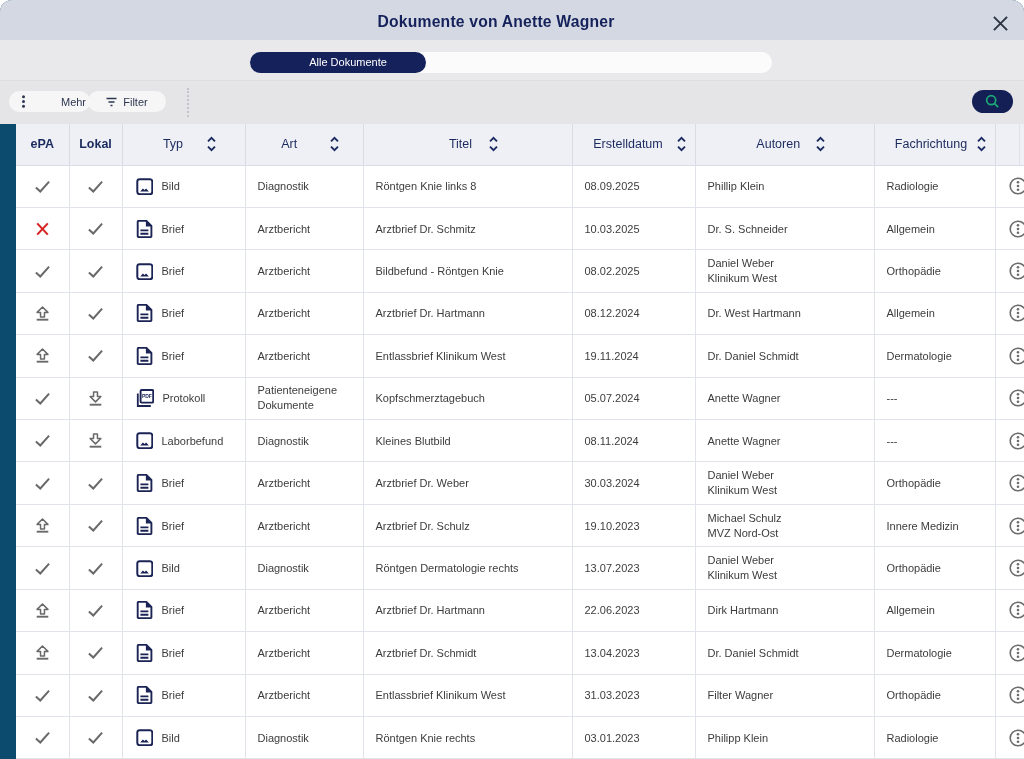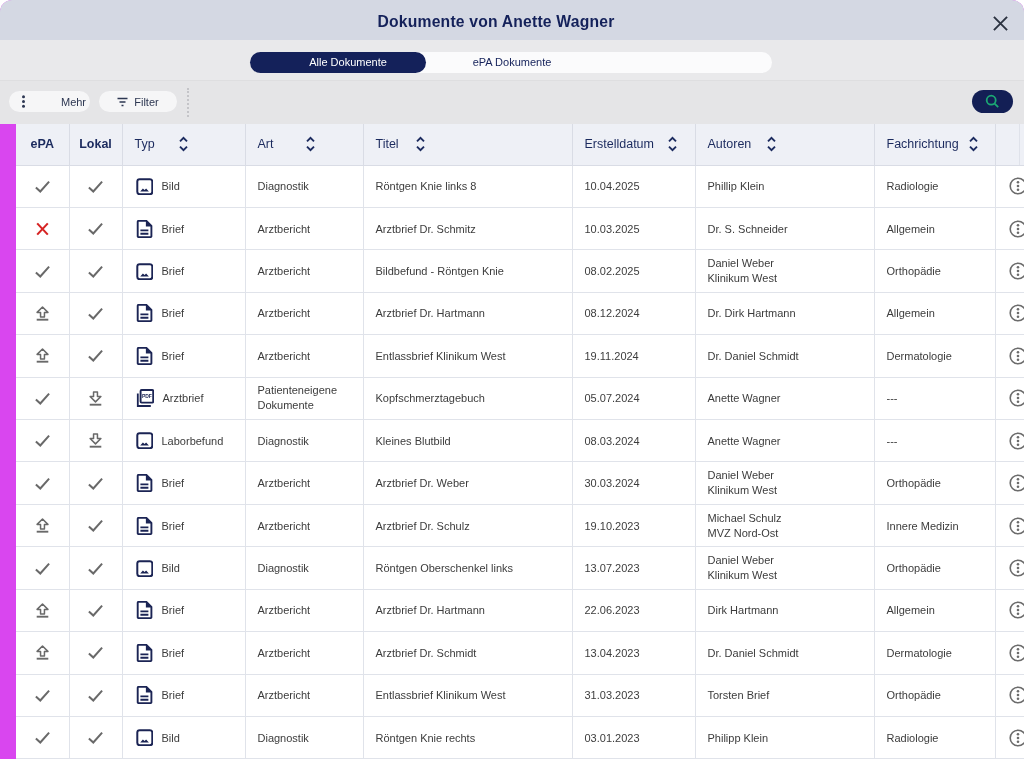--- a/index.html
+++ b/index.html
@@ -1,17 +1,17 @@
 <!DOCTYPE html>
 <html><head>
 <meta charset="utf-8">
 <style>
   * { margin:0; padding:0; box-sizing:border-box; }
   html,body { width:1024px; height:759px; background:#fff; font-family:"Liberation Sans", sans-serif; }
-  .dialog { position:absolute; left:0; top:0; width:1024px; height:759px; border-radius:12px 12px 0 0; overflow:hidden; background:#d946ef; }
+  .dialog { position:absolute; left:0; top:0; width:1024px; height:759px; border-radius:12px 12px 0 0; overflow:hidden; background:#0c4a6e; }
   .titlebar { position:absolute; left:0; top:0; width:1024px; height:40px; background:#d4d8e3; }
   .title { position:absolute; left:0; top:0; width:992px; text-align:center; line-height:43px; font-size:15.7px; font-weight:bold; color:#14215a; letter-spacing:0.2px; }
   .closex { position:absolute; right:16px; top:15.5px; width:15px; height:15px; }
   .band1 { position:absolute; left:0; top:40px; width:1024px; height:41px; background:#e9e9eb; border-bottom:1px solid #dedee0; }
   .band2 { position:absolute; left:0; top:81px; width:1024px; height:43px; background:#e5e5e7; }
   .tabs { position:absolute; left:250px; top:52px; width:522px; height:21px; border-radius:11px; background:#fbfbfc; display:flex; }
   .tab { text-align:center; line-height:21px; font-size:11px; color:#14215a; }
   .tab.active { background:#14215a; color:#fff; border-radius:11px; font-weight:normal;padding-left:20px; }
   .tab + .tab { border-left:1px solid #e2e2e6; }
   .tab.active + .tab { border-left:none; }
@@ -23,51 +23,50 @@
   .searchbtn { position:absolute; left:972px; top:90px; width:41px; height:23px; border-radius:11.5px; background:#131f55; display:flex; align-items:center; justify-content:center; }
   table { position:absolute; left:16px; top:124px; width:1024px; border-collapse:collapse; table-layout:fixed; background:#fff; }
   td, th { border:1px solid #e0e3ea; overflow:hidden; white-space:nowrap; vertical-align:middle; }
   th { background:#eef0f6; height:41px; font-size:12.5px; font-weight:normal; color:#1b2a5e; text-align:left; border-color:#d9dce5; padding-left:12px; }
   th.c { text-align:center; font-weight:bold; font-size:12.5px; padding-left:0; }
   td { height:42.43px; font-size:11px; color:#3c3c3c; padding-left:12px; }
   td.c { text-align:center; padding-left:0; line-height:0; }
   tr > *:first-child { border-left:none; }
   tr > *:last-child { border-right:none; }
   table tr:first-child th { border-top:none; }
-  .hflex { display:flex; align-items:center; }
+  .hflex { display:flex; align-items:center;justify-content:center; }
   .typ { display:flex; align-items:center; gap:8.5px; }
   .typ svg { margin-left:1.5px; }
   .two { line-height:15px; display:inline-block; }
   svg { display:block; }
   .tibox { display:inline-block; }
 </style>
 </head>
 <body>
 <div class="dialog">
   <div class="titlebar">
     <div class="title">Dokumente von Anette Wagner</div>
     <svg class="closex" viewBox="0 0 15 15">
         <path d="M0.9 0.9 L14.1 14.1 M14.1 0.9 L0.9 14.1" stroke="#2b3240" stroke-width="1.9" fill="none"></path>
       </svg>
   </div>
   <div class="band1"></div>
   <div class="band2"></div>
   <div class="tabs">
     <div class="tab active" style="width:176px">Alle Dokumente</div>
-    <div class="tab" style="width:172px">ePA Dokumente</div>
   </div>
   <div class="pillbtn" style="left:9px; width:81px; padding-left:9px;gap:36px;">
     <svg width="3" height="13" viewBox="0 0 3 13">
         <circle cx="1.5" cy="1.7" r="1.5" fill="#2d3752"></circle>
         <circle cx="1.5" cy="6.5" r="1.5" fill="#2d3752"></circle>
         <circle cx="1.5" cy="11.3" r="1.5" fill="#2d3752"></circle>
       </svg>
     <span>Mehr</span>
   </div>
-  <div class="pillbtn" style="left:99px; width:78px;">
+  <div class="pillbtn" style="left:88px; width:78px;">
     <svg width="11" height="10" viewBox="0 0 11 10">
         <path d="M0.5 1.5h10M2.5 5h6M4.5 8.5h2" stroke="#2d3752" stroke-width="1.6" fill="none"></path>
       </svg>
     <span>Filter</span>
   </div>
   <div class="dotsep"></div>
   <div class="searchbtn">
     <svg width="15" height="15" viewBox="0 0 15 15">
         <circle cx="6.2" cy="6.2" r="4.5" stroke="#1ba874" stroke-width="1.8" fill="none"></circle>
         <path d="M9.6 9.6 L13.2 13.2" stroke="#1ba874" stroke-width="1.8"></path>
@@ -152,21 +151,21 @@
             <span class="typ">
               <svg width="17" height="17" viewBox="0 0 17 17">
                 <rect x="1.3" y="1.2" width="15" height="15" rx="2.4" stroke="#1b2454" stroke-width="2" fill="none"></rect>
                 <path d="M4.2 13.5 L6.9 10.4 L8.6 12.1 L10.1 10.6 L12.9 13.5 Z" fill="#1b2454"></path>
               </svg>
               <span>Bild</span>
             </span>
           </td>
     <td style="white-space:normal">Diagnostik</td>
     <td>Röntgen Knie links 8</td>
-    <td>10.04.2025</td>
+    <td>08.09.2025</td>
     <td style="white-space:normal">Phillip Klein</td>
     <td>Radiologie</td>
     <td class="c"><span class="tibox"><svg width="18" height="18" viewBox="0 0 18 18">
                 <circle cx="9" cy="9" r="7.8" stroke="#6b6b6b" stroke-width="1.6" fill="none"></circle>
                 <circle cx="9" cy="5.2" r="1.3" fill="#6b6b6b"></circle>
                 <circle cx="9" cy="9" r="1.3" fill="#6b6b6b"></circle>
                 <circle cx="9" cy="12.8" r="1.3" fill="#6b6b6b"></circle>
               </svg></span></td>
         </tr>
         <tr>
@@ -240,21 +239,21 @@
                 <path d="M2.6 0.9 H10.4 L15.4 5.9 V16.2 A0.9 0.9 0 0 1 14.5 17.1 H2.6 A0.9 0.9 0 0 1 1.7 16.2 V1.8 A0.9 0.9 0 0 1 2.6 0.9 Z" stroke="#1b2454" stroke-width="1.9" fill="none" stroke-linejoin="round"></path>
                 <path d="M9.9 0.9 V6.4 H15.4 Z" fill="#1b2454"></path>
                 <path d="M4.4 10.4 H12.4 M4.4 13.8 H12.4" stroke="#1b2454" stroke-width="1.9"></path>
               </svg>
               <span>Brief</span>
             </span>
           </td>
     <td style="white-space:normal">Arztbericht</td>
     <td>Arztbrief Dr. Hartmann</td>
     <td>08.12.2024</td>
-    <td style="white-space:normal">Dr. Dirk Hartmann</td>
+    <td style="white-space:normal">Dr. West Hartmann</td>
     <td>Allgemein</td>
     <td class="c"><span class="tibox"><svg width="18" height="18" viewBox="0 0 18 18">
                 <circle cx="9" cy="9" r="7.8" stroke="#6b6b6b" stroke-width="1.6" fill="none"></circle>
                 <circle cx="9" cy="5.2" r="1.3" fill="#6b6b6b"></circle>
                 <circle cx="9" cy="9" r="1.3" fill="#6b6b6b"></circle>
                 <circle cx="9" cy="12.8" r="1.3" fill="#6b6b6b"></circle>
               </svg></span></td>
         </tr>
         <tr>
     <td class="c"><span class="tibox"><svg width="13" height="15" viewBox="0 0 13 15">
@@ -294,21 +293,21 @@
                 <path d="M6.5 10.9 L11.9 5.5 H8.45 V1 H4.55 V5.5 H1.1 Z" stroke="#696969" stroke-width="1.5" fill="none" stroke-linejoin="round"></path>
                 <path d="M0.7 13.7 H12.3" stroke="#696969" stroke-width="1.9"></path>
               </svg></span></td>
     <td>
             <span class="typ">
               <svg width="18" height="19" viewBox="0 0 18 19">
                 <path d="M1.8 4.6 V17 H14.8" stroke="#1b2454" stroke-width="1.8" fill="none"></path>
                 <rect x="4.6" y="1" width="12.6" height="12.6" rx="1" stroke="#1b2454" stroke-width="1.9" fill="none"></rect>
                 <text x="10.9" y="9.2" text-anchor="middle" font-family="Liberation Sans" font-size="5" font-weight="bold" fill="#1b2454">PDF</text>
               </svg>
-              <span>Arztbrief</span>
+              <span>Protokoll</span>
             </span>
           </td>
     <td style="white-space:normal"><span class="two">Patienteneigene<br>Dokumente</span></td>
     <td>Kopfschmerztagebuch</td>
     <td>05.07.2024</td>
     <td style="white-space:normal">Anette Wagner</td>
     <td>---</td>
     <td class="c"><span class="tibox"><svg width="18" height="18" viewBox="0 0 18 18">
                 <circle cx="9" cy="9" r="7.8" stroke="#6b6b6b" stroke-width="1.6" fill="none"></circle>
                 <circle cx="9" cy="5.2" r="1.3" fill="#6b6b6b"></circle>
@@ -328,21 +327,21 @@
             <span class="typ">
               <svg width="17" height="17" viewBox="0 0 17 17">
                 <rect x="1.3" y="1.2" width="15" height="15" rx="2.4" stroke="#1b2454" stroke-width="2" fill="none"></rect>
                 <path d="M4.2 13.5 L6.9 10.4 L8.6 12.1 L10.1 10.6 L12.9 13.5 Z" fill="#1b2454"></path>
               </svg>
               <span>Laborbefund</span>
             </span>
           </td>
     <td style="white-space:normal">Diagnostik</td>
     <td>Kleines Blutbild</td>
-    <td>08.03.2024</td>
+    <td>08.11.2024</td>
     <td style="white-space:normal">Anette Wagner</td>
     <td>---</td>
     <td class="c"><span class="tibox"><svg width="18" height="18" viewBox="0 0 18 18">
                 <circle cx="9" cy="9" r="7.8" stroke="#6b6b6b" stroke-width="1.6" fill="none"></circle>
                 <circle cx="9" cy="5.2" r="1.3" fill="#6b6b6b"></circle>
                 <circle cx="9" cy="9" r="1.3" fill="#6b6b6b"></circle>
                 <circle cx="9" cy="12.8" r="1.3" fill="#6b6b6b"></circle>
               </svg></span></td>
         </tr>
         <tr>
@@ -414,21 +413,21 @@
     <td>
             <span class="typ">
               <svg width="17" height="17" viewBox="0 0 17 17">
                 <rect x="1.3" y="1.2" width="15" height="15" rx="2.4" stroke="#1b2454" stroke-width="2" fill="none"></rect>
                 <path d="M4.2 13.5 L6.9 10.4 L8.6 12.1 L10.1 10.6 L12.9 13.5 Z" fill="#1b2454"></path>
               </svg>
               <span>Bild</span>
             </span>
           </td>
     <td style="white-space:normal">Diagnostik</td>
-    <td>Röntgen Oberschenkel links</td>
+    <td>Röntgen Dermatologie rechts</td>
     <td>13.07.2023</td>
     <td style="white-space:normal"><span class="two">Daniel Weber<br>Klinikum West</span></td>
     <td>Orthopädie</td>
     <td class="c"><span class="tibox"><svg width="18" height="18" viewBox="0 0 18 18">
                 <circle cx="9" cy="9" r="7.8" stroke="#6b6b6b" stroke-width="1.6" fill="none"></circle>
                 <circle cx="9" cy="5.2" r="1.3" fill="#6b6b6b"></circle>
                 <circle cx="9" cy="9" r="1.3" fill="#6b6b6b"></circle>
                 <circle cx="9" cy="12.8" r="1.3" fill="#6b6b6b"></circle>
               </svg></span></td>
         </tr>
@@ -505,21 +504,21 @@
                 <path d="M2.6 0.9 H10.4 L15.4 5.9 V16.2 A0.9 0.9 0 0 1 14.5 17.1 H2.6 A0.9 0.9 0 0 1 1.7 16.2 V1.8 A0.9 0.9 0 0 1 2.6 0.9 Z" stroke="#1b2454" stroke-width="1.9" fill="none" stroke-linejoin="round"></path>
                 <path d="M9.9 0.9 V6.4 H15.4 Z" fill="#1b2454"></path>
                 <path d="M4.4 10.4 H12.4 M4.4 13.8 H12.4" stroke="#1b2454" stroke-width="1.9"></path>
               </svg>
               <span>Brief</span>
             </span>
           </td>
     <td style="white-space:normal">Arztbericht</td>
     <td>Entlassbrief Klinikum West</td>
     <td>31.03.2023</td>
-    <td style="white-space:normal">Torsten Brief</td>
+    <td style="white-space:normal">Filter Wagner</td>
     <td>Orthopädie</td>
     <td class="c"><span class="tibox"><svg width="18" height="18" viewBox="0 0 18 18">
                 <circle cx="9" cy="9" r="7.8" stroke="#6b6b6b" stroke-width="1.6" fill="none"></circle>
                 <circle cx="9" cy="5.2" r="1.3" fill="#6b6b6b"></circle>
                 <circle cx="9" cy="9" r="1.3" fill="#6b6b6b"></circle>
                 <circle cx="9" cy="12.8" r="1.3" fill="#6b6b6b"></circle>
               </svg></span></td>
         </tr>
         <tr>
     <td class="c"><span class="tibox"><svg width="17" height="17" viewBox="0 0 17 17">

